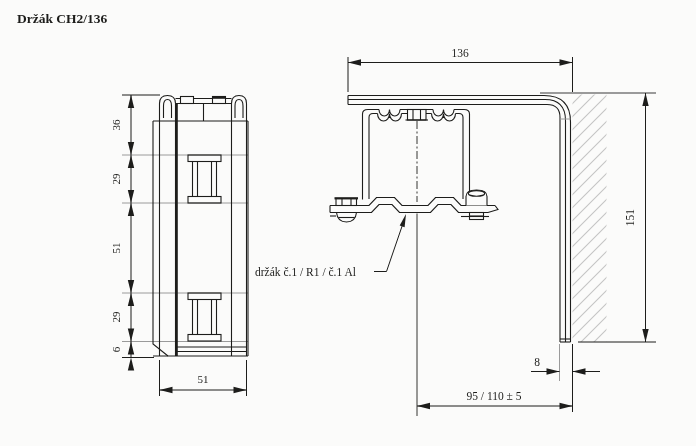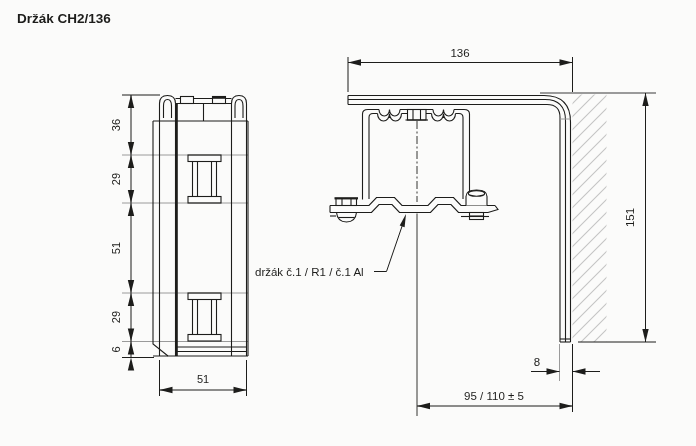--- a/index.html
+++ b/index.html
@@ -1,17 +1,17 @@
 <!DOCTYPE html>
 <html><head>
 <meta charset="utf-8">
 <style>
   html,body{margin:0;padding:0;background:#fbfbfa;}
   body{font-family:"Liberation Sans",sans-serif;}
-  .canvas{width:696px;height:446px;position:relative;overflow:hidden;background:#fbfbfa;}
+  .canvas{width:696px;height:446px;position:relative;overflow:hidden;background:#fbfbfa;font-family:Liberation Serif, serif;}
   svg{display:block;}
   text{fill:#1d1d1b;}
 </style>
 </head>
 <body>
 
 <div class="canvas">
 <svg viewBox="0 0 696 446" width="696" height="446" xmlns="http://www.w3.org/2000/svg" stroke-linecap="butt" stroke-linejoin="miter">
   <defs>
     <pattern id="hatch" width="13" height="13" patternUnits="userSpaceOnUse">

